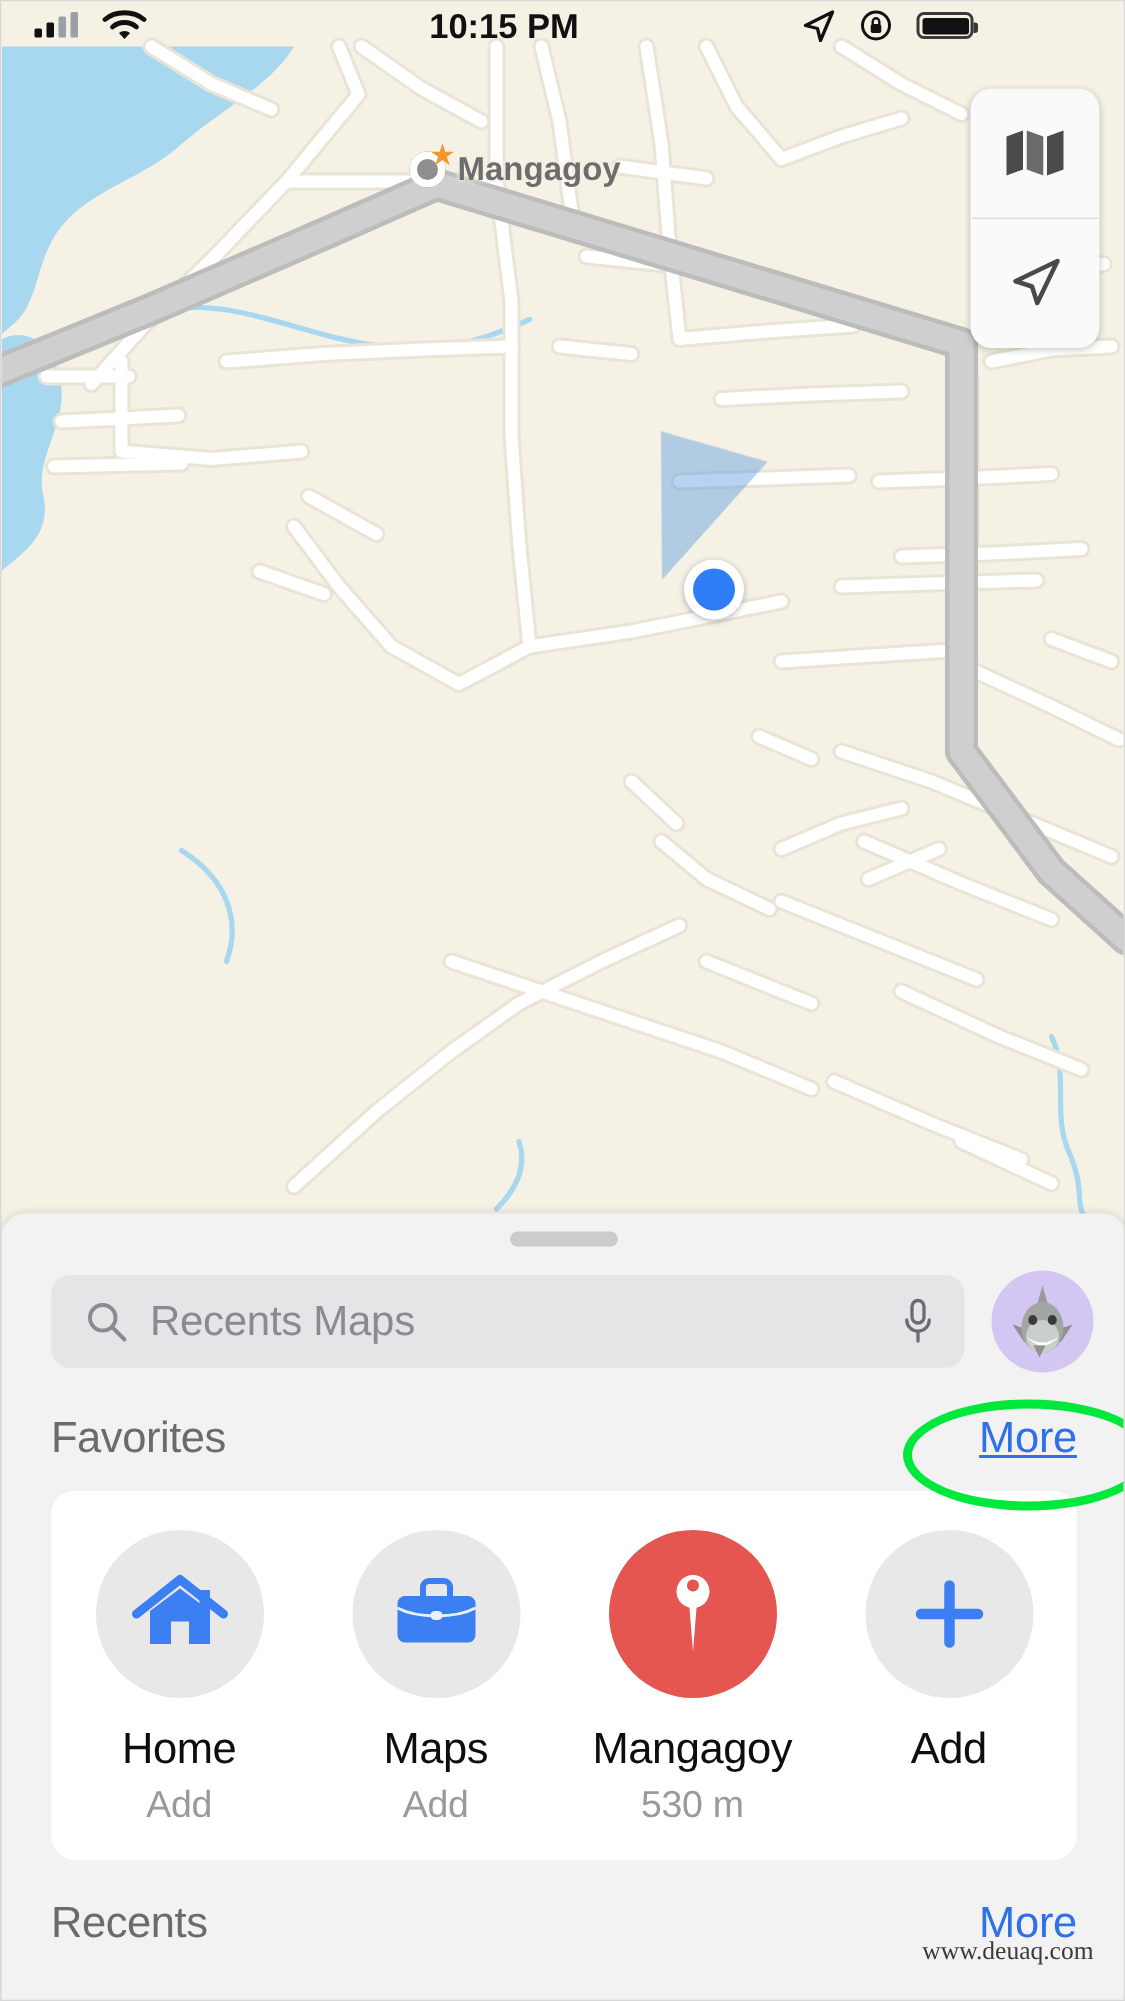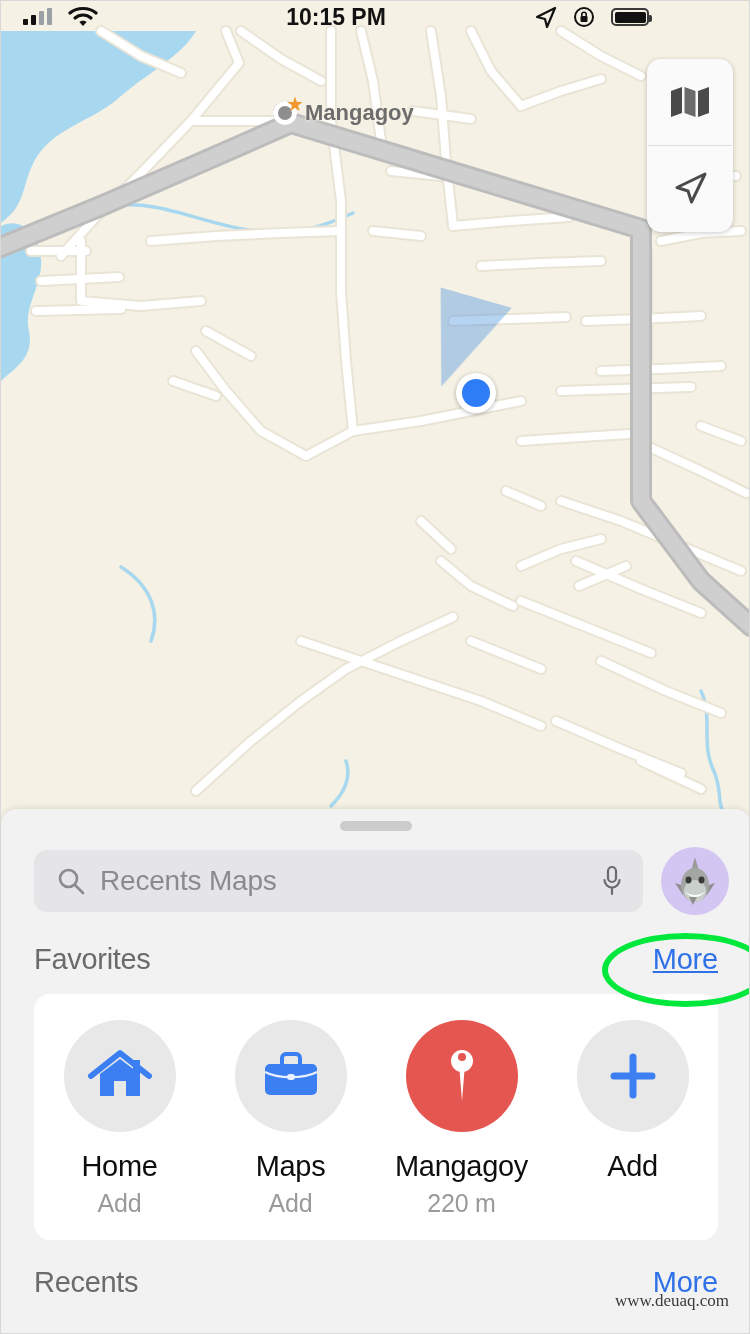--- a/index.html
+++ b/index.html
@@ -620,21 +620,21 @@
 
       <div class="fav-item">
         <span class="fav-circle red">
           <svg width="44" height="66" viewBox="0 0 44 66">
             <circle cx="22" cy="18" r="11" fill="#ffffff"></circle>
             <circle cx="22" cy="14" r="4" fill="#e4564f"></circle>
             <path d="M19.5,27 L22,58 L24.5,27 Z" fill="#ffffff"></path>
           </svg>
         </span>
         <span class="fav-name">Mangagoy</span>
-        <span class="fav-sub">220 m</span>
+        <span class="fav-sub">530 m</span>
       </div>
 
       <div class="fav-item">
         <span class="fav-circle">
           <svg width="54" height="54" viewBox="0 0 54 54">
             <path d="M27,8 L27,46 M8,27 L46,27" stroke="#3b7ff2" stroke-width="7" stroke-linecap="round"></path>
           </svg>
         </span>
         <span class="fav-name">Add</span>
         <span class="fav-sub"></span>

